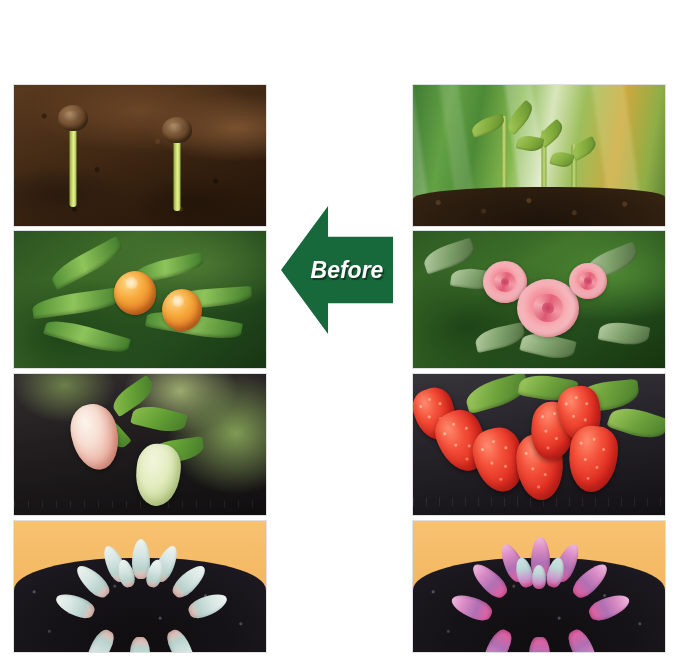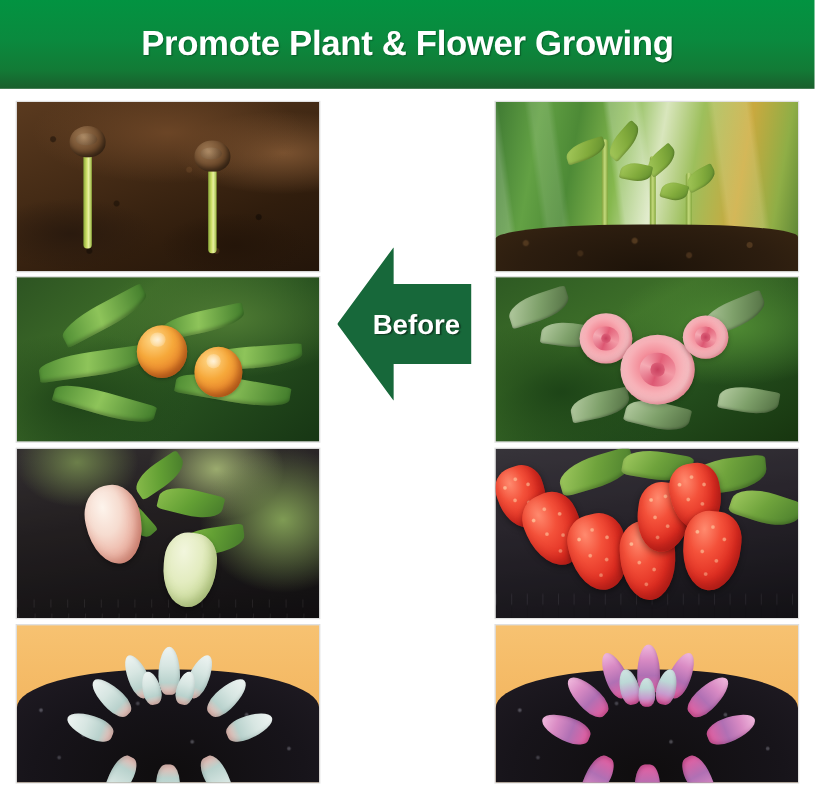--- a/index.html
+++ b/index.html
@@ -322,20 +322,21 @@
   .p-succ-after .petal.inner {
     background: linear-gradient(180deg, #cfe4e2 0%, #bcd8d6 35%, #c79bce 70%, #e2579c 100%);
   }
 
   
   .arrow {
     position: absolute;
     display: flex;
     align-items: center;
     justify-content: center;
+    font-style: italic;
   }
   .arrow-label {
     position: relative;
     z-index: 2;
     color: #ffffff;
     font-size: 23px;
     font-weight: bold;
     text-shadow: 1.5px 1.5px 1px rgba(0,0,0,0.45);
     white-space: nowrap;
     pointer-events: none;
@@ -356,23 +357,20 @@
   .arrow-left  { --arrow-color: #17683a; }
   .arrow-right { --arrow-color: #f5a32e; }
   .arrow-left .arrow-label  { transform: translateX(10px); }
   .arrow-right .arrow-label { transform: translateX(-8px); }
 </style>
 </head>
 <body>
 
 <div id="page">
 
-  <div class="banner">
-    <div class="banner-title">Promote Plant &amp; Flower Growing</div>
-  </div>
 
   <div class="photo p-seed-before" style="left:14px; top:85px; width:252px; height:141px;">
     <div class="layer soil"></div>
     <div class="layer speck"></div>
     <div class="sprout" style="left:44px; top:22px; width:30px; height:100px;">
       <div class="stem"></div>
       <div class="husk"></div>
     </div>
     <div class="sprout" style="left:148px; top:34px; width:30px; height:92px;">
       <div class="stem"></div>

